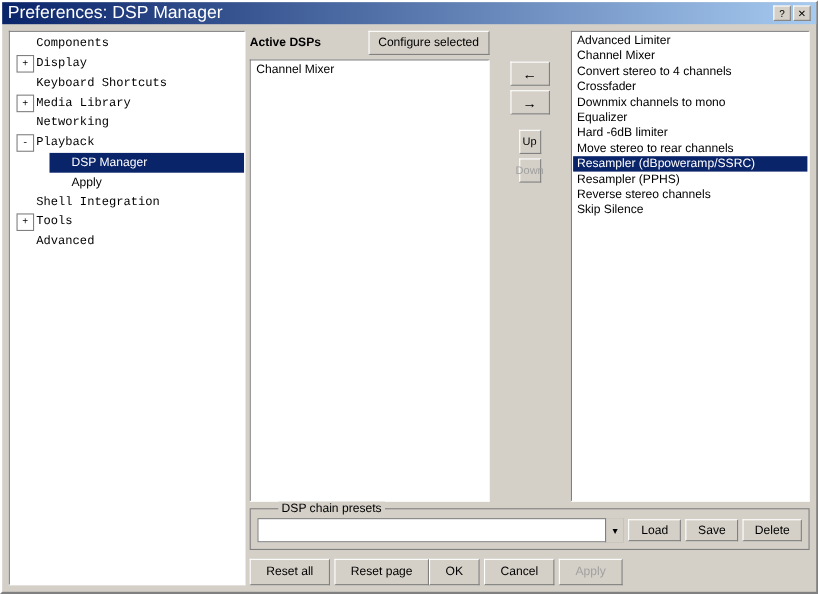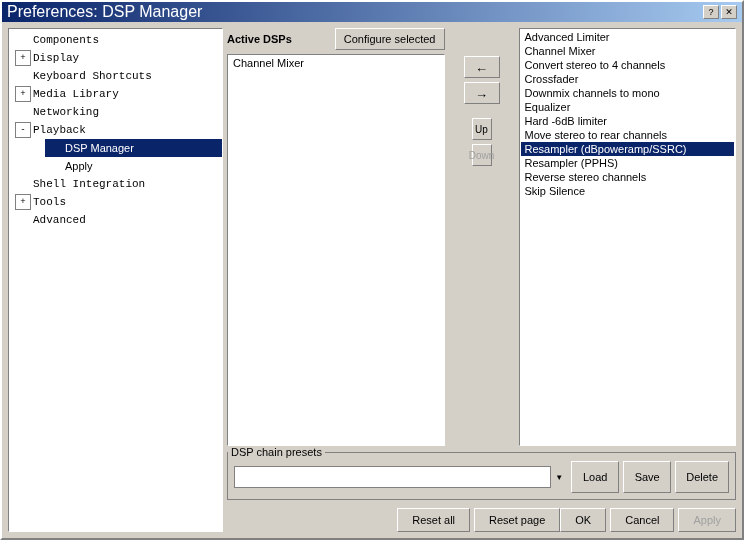--- a/index.html
+++ b/index.html
@@ -220,51 +220,50 @@
     .presets-section {
       border: 1px solid #808080;
       padding: 8px 6px 6px 6px;
       position: relative;
       flex-shrink: 0;
       margin-top: 2px;
     }
     .presets-legend {
       position: absolute;
       top: -7px;
-      left: 0;
+      left: 25px;
       background: #d4d0c8;
       padding: 0 3px;
       font-size: 11px;
     }
     .presets-row {
       display: flex;
       align-items: center;
       gap: 4px;
     }
     .preset-btn {
       background: #d4d0c8;
       border: 1px solid #ffffff;
       border-right-color: #808080;
       border-bottom-color: #808080;
       padding: 2px 10px;
       font-size: 11px;
       cursor: pointer;
-      height: 32px;
+      height: 20px;
       min-width: 48px;
       text-align: center;
     }
 
     
     .bottom-bar {
       display: flex;
       align-items: center;
-      justify-content: flex-end;
+      justify-content: flex-start;
       padding: 4px 0 0 0;
       flex-shrink: 0;
-      margin-left: 30px;
     }
     .bottom-left {
       display: flex;
       gap: 4px;
     }
     .bottom-right {
       display: flex;
       gap: 4px;
     }
     .bottom-btn {

